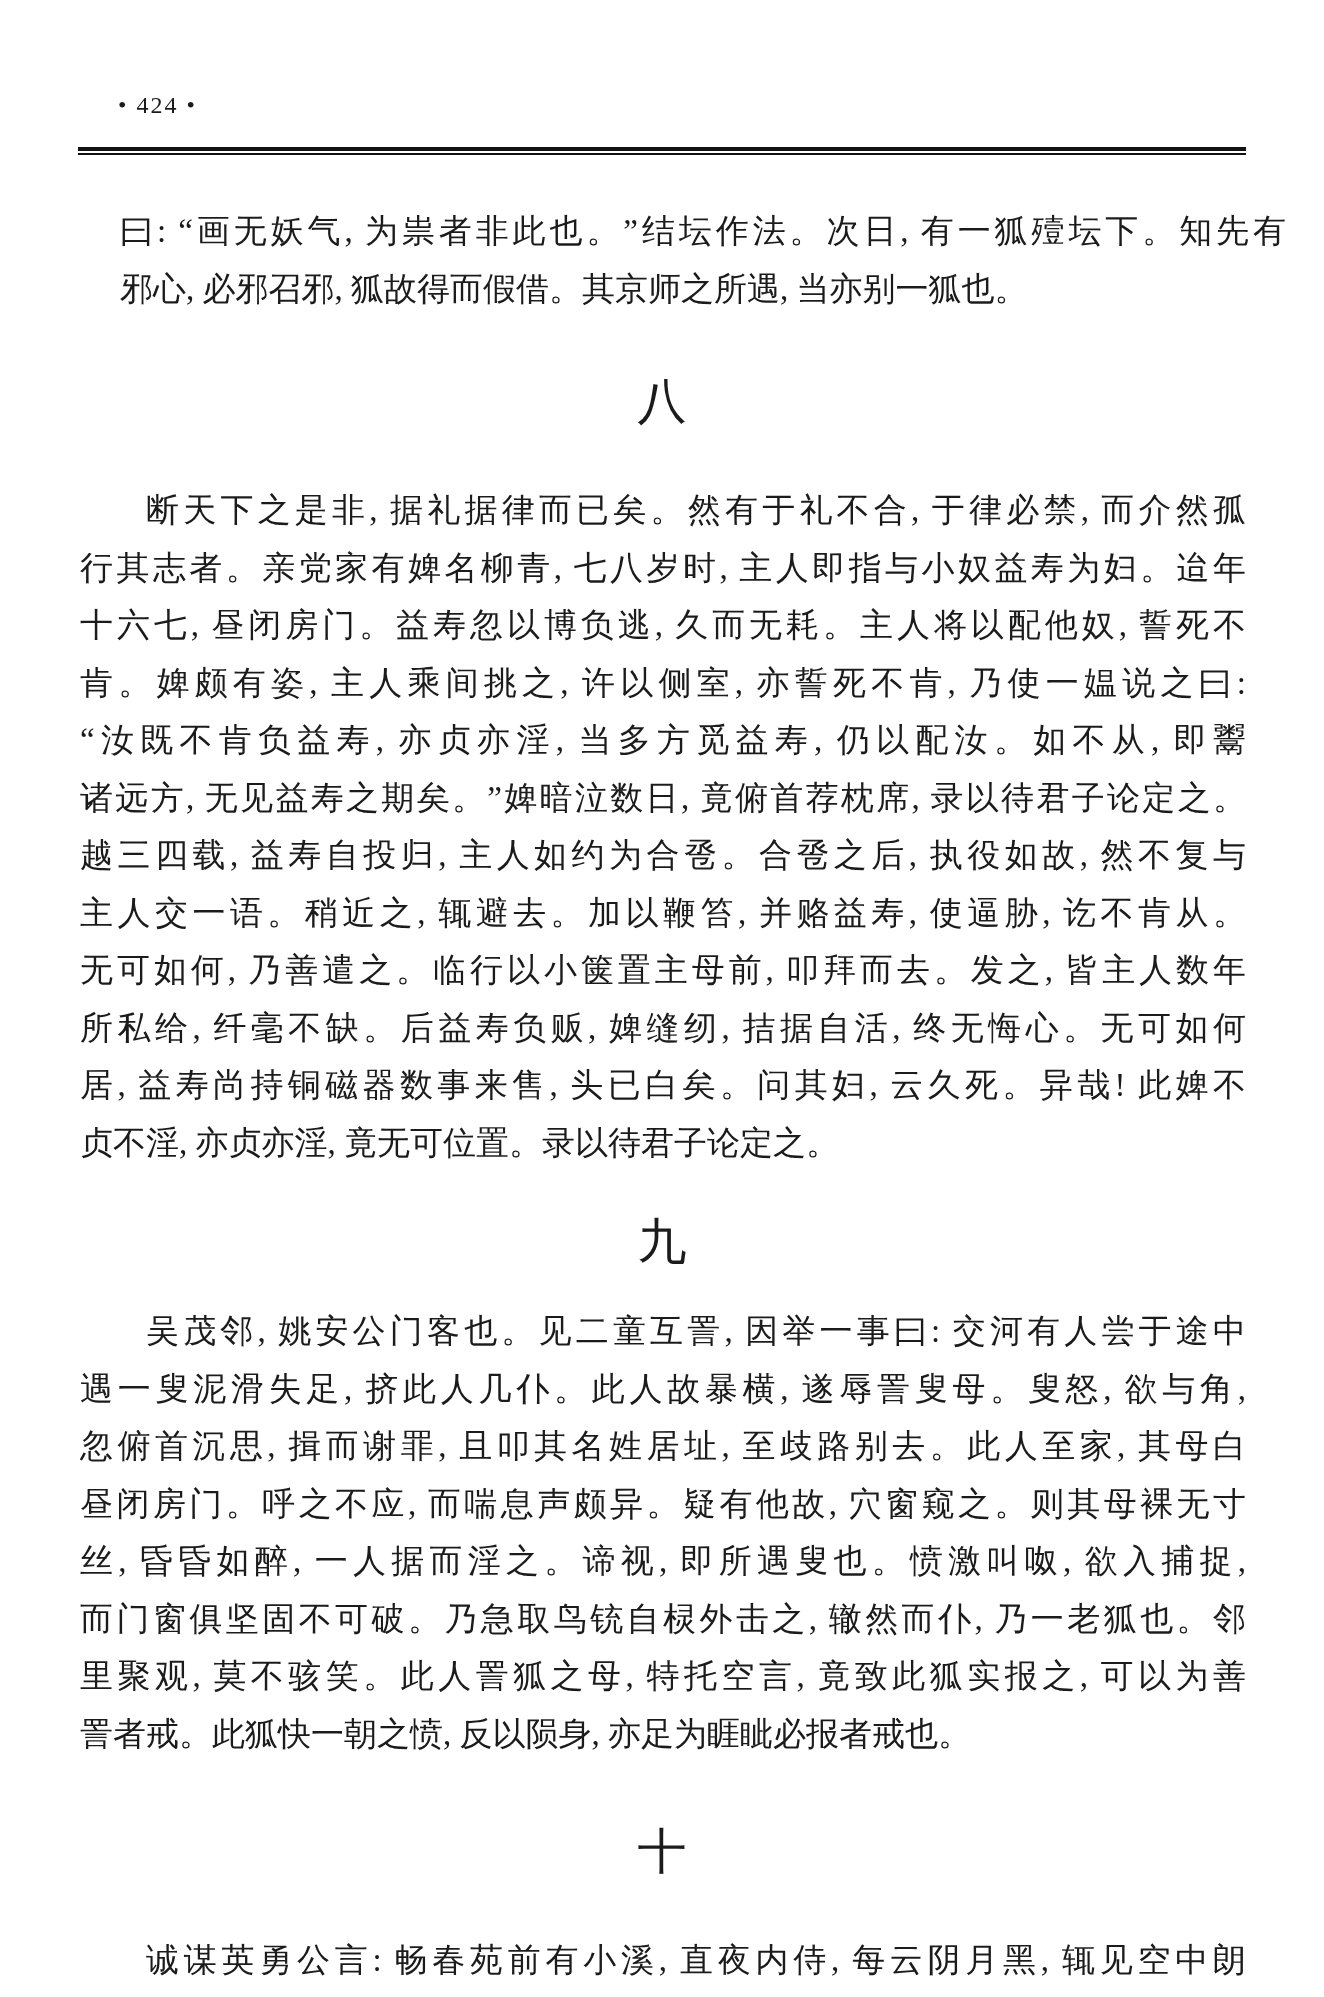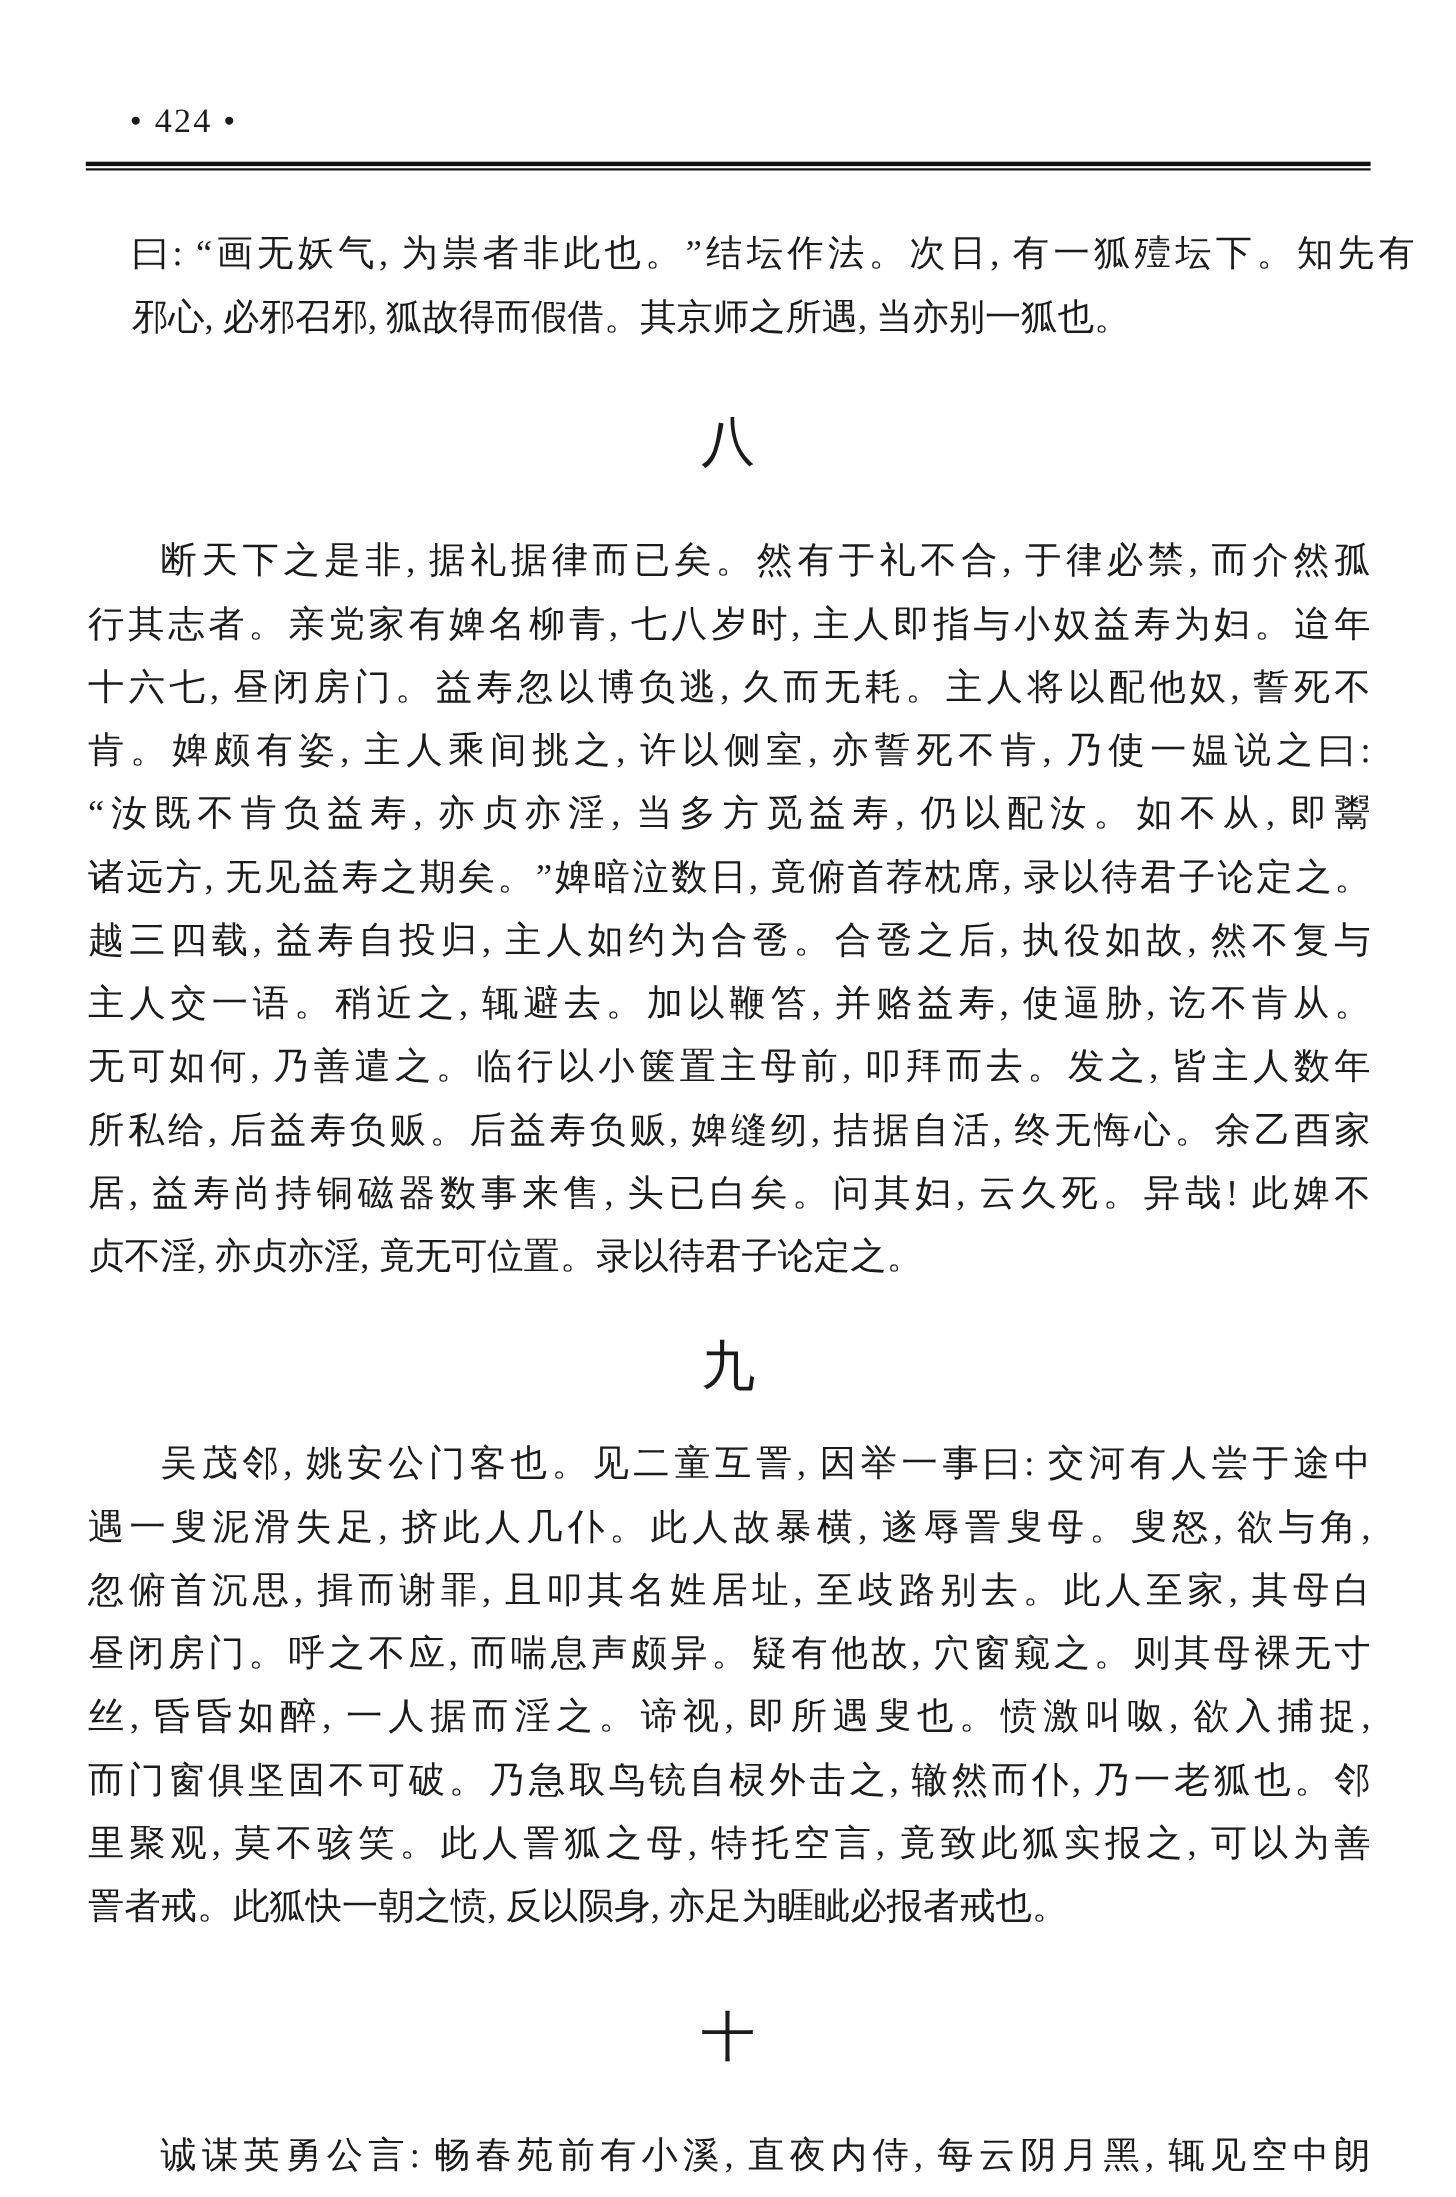--- a/index.html
+++ b/index.html
@@ -20,21 +20,21 @@
     position: absolute;
     top: 90px;
     left: 80px;
     width: 1166px;
     height: 48px;
   }
   .pagenum {
     position: absolute;
     left: 38px;
     top: 2px;
-    font-size: 31px;
+    font-size: 24px;
     letter-spacing: 2px;
     white-space: nowrap;
   }
   .booktitle {
     position: absolute;
     left: 318px;
     top: 0px;
     font-size: 32px;
     letter-spacing: 5px;
     white-space: nowrap;
@@ -107,21 +107,21 @@
   <div class="para p2 indent">
       <div class="tline">断天下之是非, 据礼据律而已矣。然有于礼不合, 于律必禁, 而介然孤</div>
       <div class="tline">行其志者。亲党家有婢名柳青, 七八岁时, 主人即指与小奴益寿为妇。迨年</div>
       <div class="tline">十六七, 昼闭房门。益寿忽以博负逃, 久而无耗。主人将以配他奴, 誓死不</div>
       <div class="tline">肯。婢颇有姿, 主人乘间挑之, 许以侧室, 亦誓死不肯, 乃使一媪说之曰:</div>
       <div class="tline">“汝既不肯负益寿, 亦贞亦淫, 当多方觅益寿, 仍以配汝。如不从, 即鬻</div>
       <div class="tline">诸远方, 无见益寿之期矣。”婢暗泣数日, 竟俯首荐枕席, 录以待君子论定之。</div>
       <div class="tline">越三四载, 益寿自投归, 主人如约为合卺。合卺之后, 执役如故, 然不复与</div>
       <div class="tline">主人交一语。稍近之, 辄避去。加以鞭笞, 并赂益寿, 使逼胁, 讫不肯从。</div>
       <div class="tline">无可如何, 乃善遣之。临行以小箧置主母前, 叩拜而去。发之, 皆主人数年</div>
-      <div class="tline">所私给, 后益寿负贩。后益寿负贩, 婢缝纫, 拮据自活, 终无悔心。余乙酉家</div>
+      <div class="tline">所私给, 纤毫不缺。后益寿负贩, 婢缝纫, 拮据自活, 终无悔心。无可如何</div>
       <div class="tline">居, 益寿尚持铜磁器数事来售, 头已白矣。问其妇, 云久死。异哉! 此婢不</div>
       <div class="tline last">贞不淫, 亦贞亦淫, 竟无可位置。录以待君子论定之。</div>
     </div>
 
   <div class="section-heading h9">九</div>
 
   <div class="para p3 indent">
       <div class="tline">吴茂邻, 姚安公门客也。见二童互詈, 因举一事曰: 交河有人尝于途中</div>
       <div class="tline">遇一叟泥滑失足, 挤此人几仆。此人故暴横, 遂辱詈叟母。叟怒, 欲与角,</div>
       <div class="tline">忽俯首沉思, 揖而谢罪, 且叩其名姓居址, 至歧路别去。此人至家, 其母白</div>

